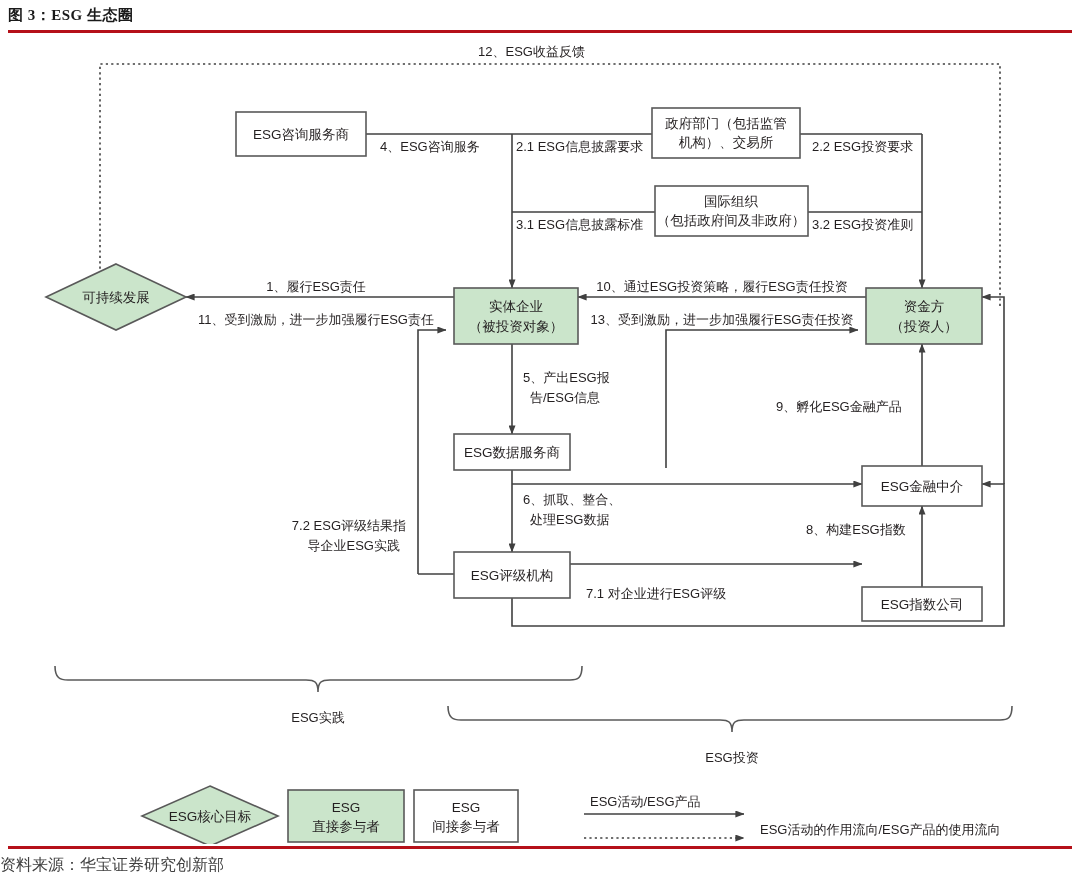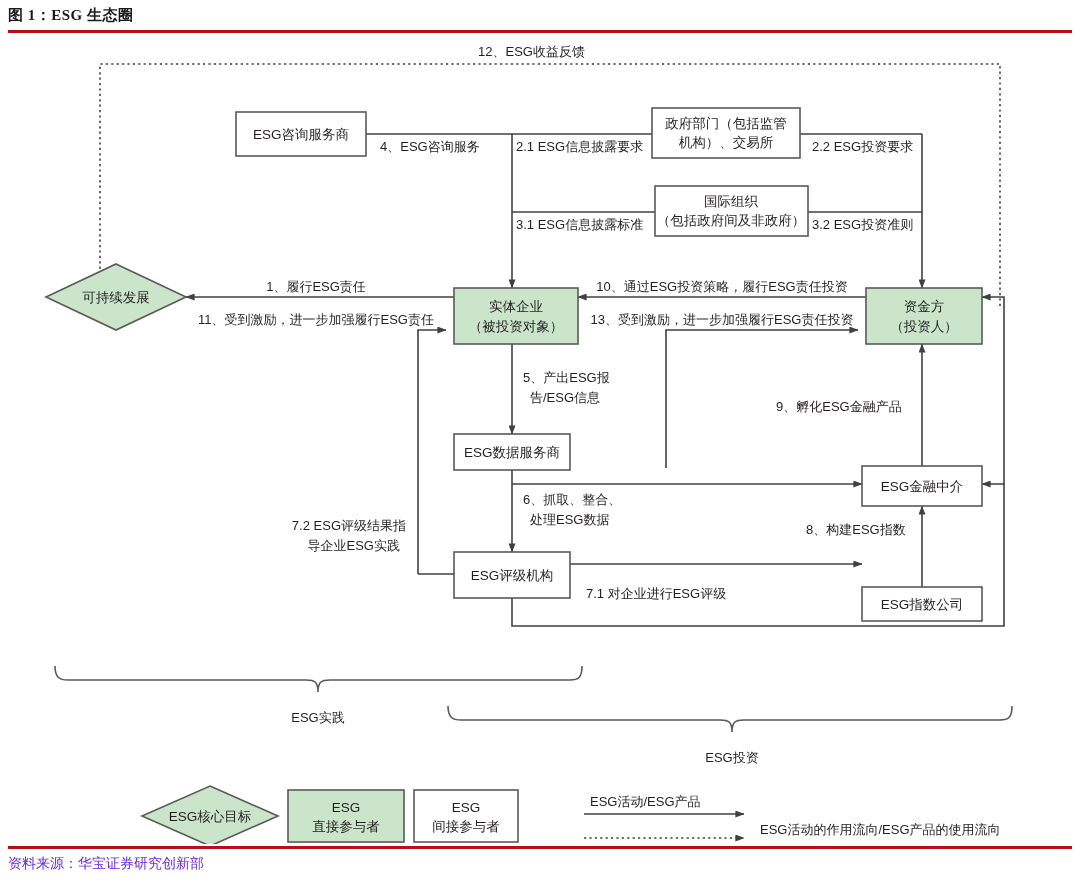--- a/index.html
+++ b/index.html
@@ -21,23 +21,23 @@
   }
   .rule-top{
     position:absolute;left:8px;top:30px;width:1064px;height:3px;
     background:#b51019;
   }
   .rule-bottom{
     position:absolute;left:8px;top:846px;width:1064px;height:3px;
     background:#b51019;
   }
   .source{
-    position:absolute;left:8px;top:855px;
+    position:absolute;left:0;top:855px;
     font-family:"Liberation Serif","DejaVu Serif",serif;
-    font-size:14px;color:#6d28d9;white-space:nowrap;
+    font-size:16px;color:#404040;white-space:nowrap;
   }
 
   
   #diagram{position:absolute;left:0;top:34px;width:1080px;height:810px;}
   .nodeBox{fill:#ffffff;stroke:#595959;stroke-width:1.6;}
   .nodeBox.green{fill:#cbe5cb;}
   .nodeDia{fill:#cbe5cb;stroke:#595959;stroke-width:1.6;}
   .flow{fill:none;stroke:#404040;stroke-width:1.6;}
   .flow.dotted{stroke-dasharray:2.2 3.2;stroke-width:1.6;}
   .brace{fill:none;stroke:#595959;stroke-width:1.6;}
@@ -56,21 +56,21 @@
   .legendText{
     font-family:"Liberation Sans","DejaVu Sans",sans-serif;
     font-size:13px;fill:#231f20;
   }
 </style>
 </head>
 <body>
 
 <div class="page">
 
-  <div class="fig-title">图 1：ESG 生态圈</div>
+  <div class="fig-title">图 3：ESG 生态圈</div>
   <div class="rule-top"></div>
 
   <svg id="diagram" viewBox="0 0 1080 810">
     <defs>
       <marker id="arrow" markerWidth="9" markerHeight="7" refX="8.6" refY="3.5" orient="auto" markerUnits="userSpaceOnUse">
         <path d="M0,0 L9,3.5 L0,7 z" fill="#404040"></path>
       </marker>
       <marker id="arrowdot" markerWidth="9" markerHeight="7" refX="8.6" refY="3.5" orient="auto" markerUnits="userSpaceOnUse">
         <path d="M0,0 L9,3.5 L0,7 z" fill="#404040"></path>
       </marker>

